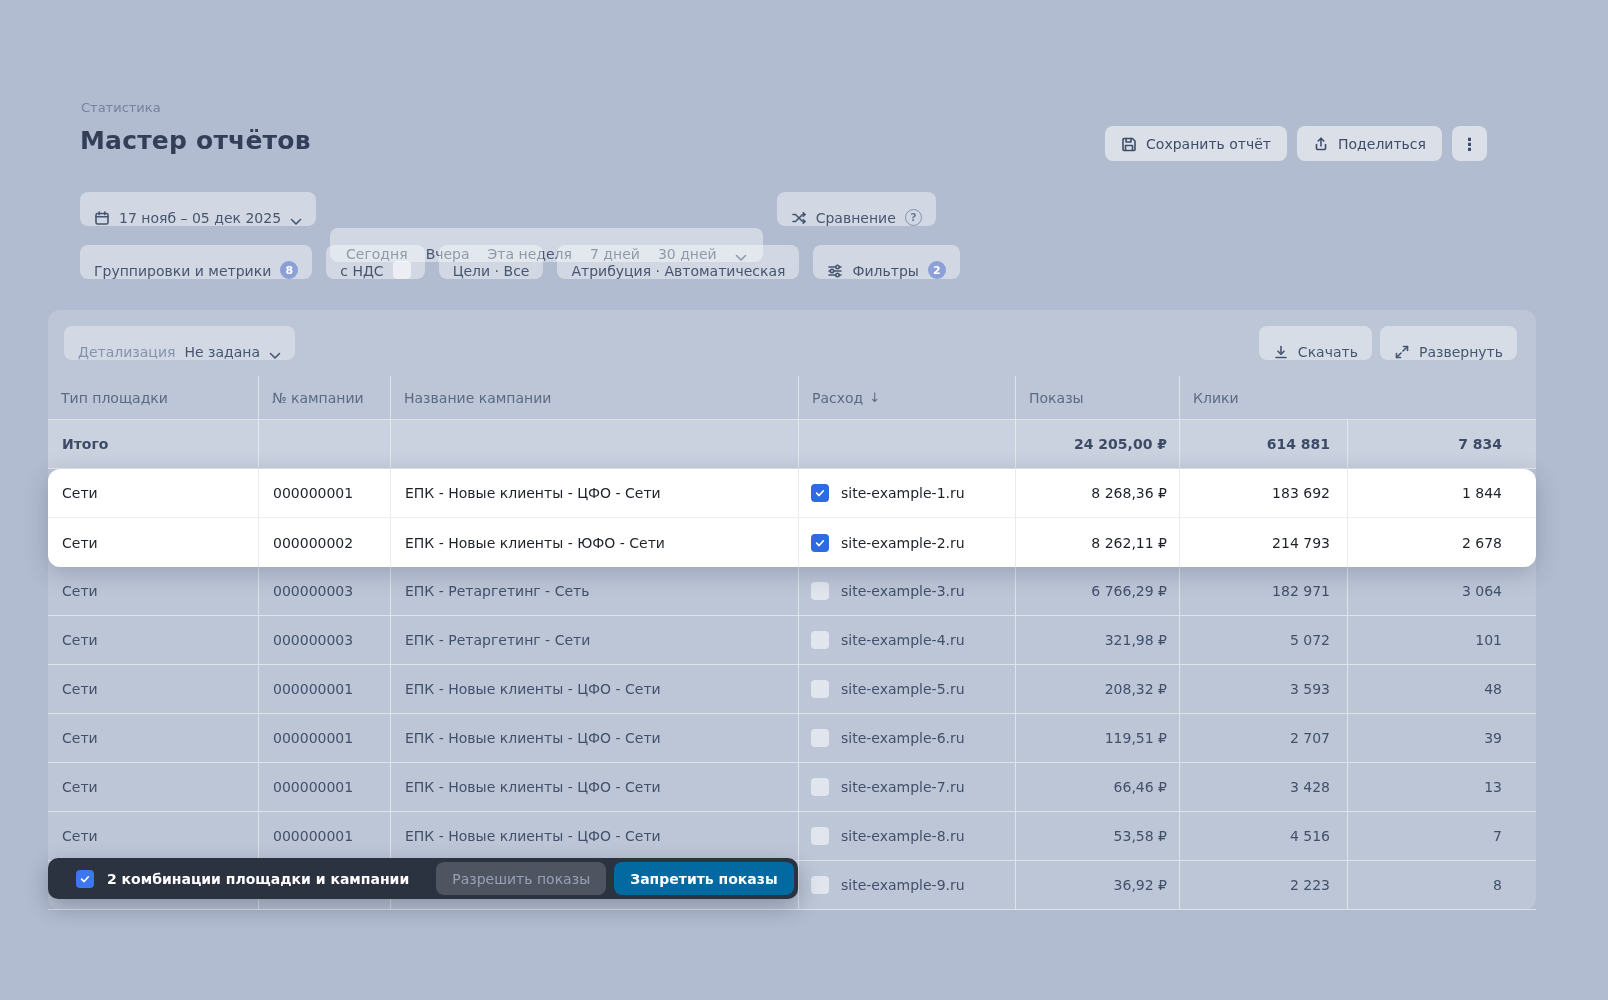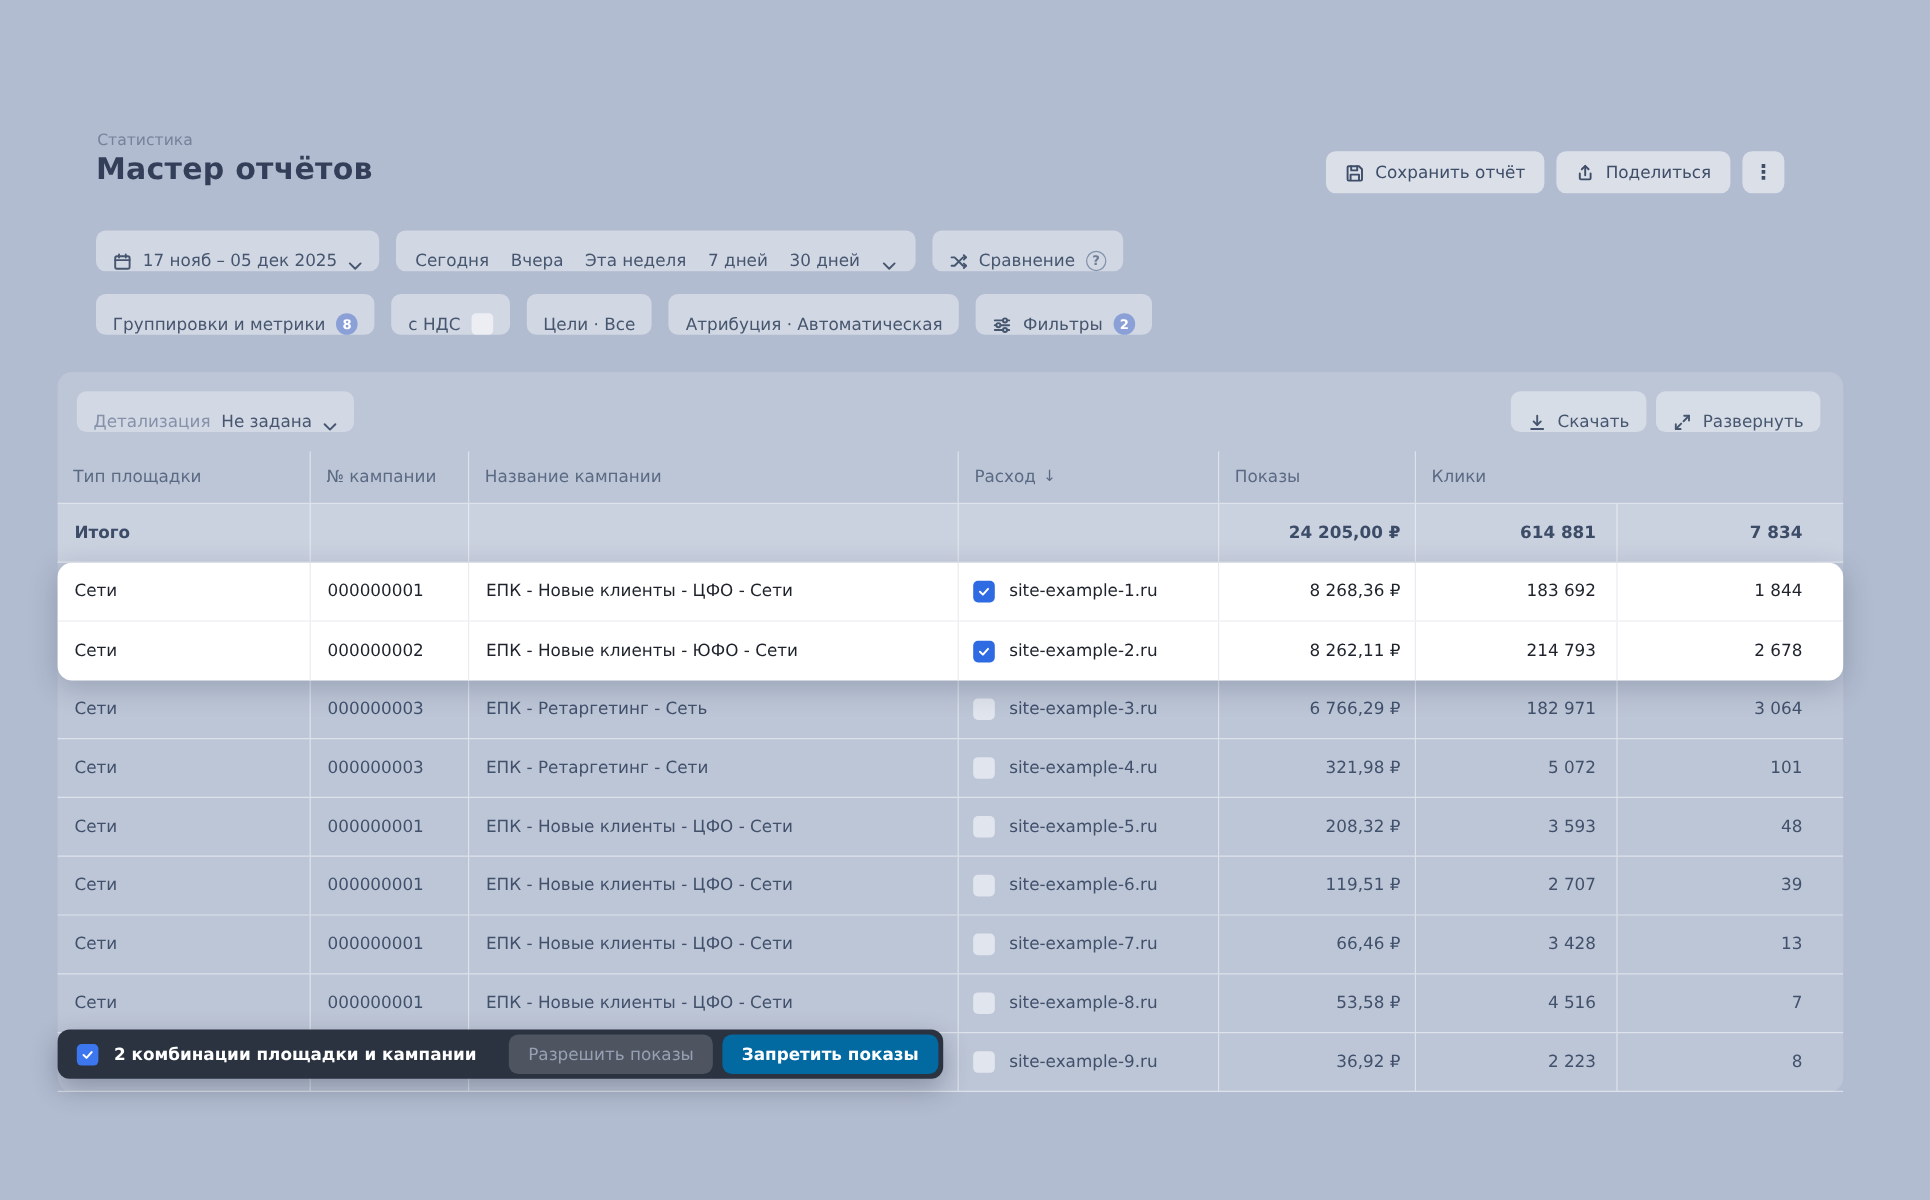--- a/index.html
+++ b/index.html
@@ -10,32 +10,32 @@
     --ink-strong:#333f58;
     --ink-muted:#75829b;
     --line:rgba(255,255,255,.5);
     --badge:#8aa0d6;
     --blue:#2e6ae2;
   }
   *{box-sizing:border-box;margin:0;padding:0;}
   body{font-family:"DejaVu Sans","Liberation Sans",sans-serif;background:var(--bg);}
   .screen{position:relative;width:1608px;height:1000px;background:var(--bg);overflow:hidden;}
 
-  .breadcrumb{position:absolute;left:81px;top:110px;font-size:13px;color:var(--ink-muted);}
+  .breadcrumb{position:absolute;left:81px;top:100px;font-size:13px;color:var(--ink-muted);}
   .page-title{position:absolute;left:80px;top:126px;font-size:25px;font-weight:700;color:var(--ink-strong);letter-spacing:.2px;text-align:right;}
 
   .top-actions{position:absolute;top:126px;right:121px;display:flex;gap:10px;}
   .btn{height:35px;display:inline-flex;align-items:center;gap:9px;padding:0 16px;background:var(--chip-bg-strong);border-radius:8px;color:#3e4d68;font-size:14px;cursor:pointer;}
   .btn.icon-only{width:35px;padding:0;justify-content:center;font-size:17px;font-weight:700;}
 
   .chips-row{position:absolute;left:80px;display:flex;gap:14px;}
   .row1{top:192px;}
   .row2{top:245px;}
   .chip{height:34px;display:inline-flex;align-items:flex-end;gap:9px;padding:0 14px;background:var(--chip-bg);border-radius:8px;color:var(--ink);font-size:14px;cursor:pointer;white-space:nowrap;}
-  .chip.group{gap:18px;padding:0 16px;}
+  .chip.group{gap:18px;padding:0 16px;margin-top:36px;}
   .chip .muted{color:#8592a9;}
   .badge{min-width:18px;height:18px;border-radius:9px;background:var(--badge);color:#fff;font-size:11px;font-weight:700;display:inline-flex;align-items:center;justify-content:center;padding:0 5px;}
   .square{width:18px;height:18px;border-radius:4px;background:rgba(255,255,255,.58);flex:none;}
   .qcircle{width:17px;height:17px;border-radius:50%;border:1.5px solid #8291ab;color:#6e7d99;font-size:11px;font-weight:600;display:inline-flex;align-items:center;justify-content:center;flex:none;}
 
   .ic{stroke:currentColor;fill:none;stroke-width:1.6;stroke-linecap:round;stroke-linejoin:round;flex:none;}
 
   .panel{position:absolute;left:48px;top:310px;width:1488px;height:600px;background:rgba(255,255,255,.15);border-radius:12px;}
   .panel-toolbar{height:66px;display:flex;align-items:center;justify-content:space-between;padding:0 19px 0 16px;}
   .detal-chip{background:rgba(255,255,255,.32);}
@@ -62,21 +62,21 @@
   .cb{width:18px;height:18px;border-radius:4px;background:rgba(255,255,255,.55);display:inline-flex;align-items:center;justify-content:center;flex:none;cursor:pointer;}
   .cb svg{display:none;}
   .cb.checked{background:var(--blue);}
   .cb.checked svg{display:block;}
 
   .hl-group{border-radius:12px;background:#fff;box-shadow:0 6px 24px rgba(24,36,66,.22);position:relative;z-index:2;overflow:hidden;}
   .hl-group .tr{border-bottom:1px solid #ededf2;}
   .hl-group .tr:last-child{border-bottom:none;}
   .hl-group .td{color:#1e222b;border-right-color:#e9ebf1;}
 
-  .selection-bar{position:absolute;left:48px;top:858px;height:41px;background:#2b3341;border-radius:10px;display:flex;align-items:center;gap:13px;padding:0 4px 0 16px;z-index:10;box-shadow:0 8px 22px rgba(18,26,46,.30);}
+  .selection-bar{position:absolute;left:48px;top:858px;height:41px;background:#2b3341;border-radius:10px;display:flex;align-items:center;gap:13px;padding:0 4px 0 28px;z-index:10;box-shadow:0 8px 22px rgba(18,26,46,.30);}
   .selection-bar .cb{background:rgba(255,255,255,.25);}
   .selection-bar .cb.checked{background:#3d77f0;}
   .sel-label{color:#fff;font-size:14px;font-weight:600;margin-right:14px;white-space:nowrap;}
   .sel-btn{height:33px;border-radius:8px;padding:0 16px;font-size:14px;display:inline-flex;align-items:center;cursor:pointer;white-space:nowrap;}
   .sel-btn.allow{background:rgba(255,255,255,.17);color:#97a1b3;}
   .sel-btn.deny{background:#0369a1;color:#fff;font-weight:600;margin-left:-5px;}
 </style>
 </head>
 <body>
 

